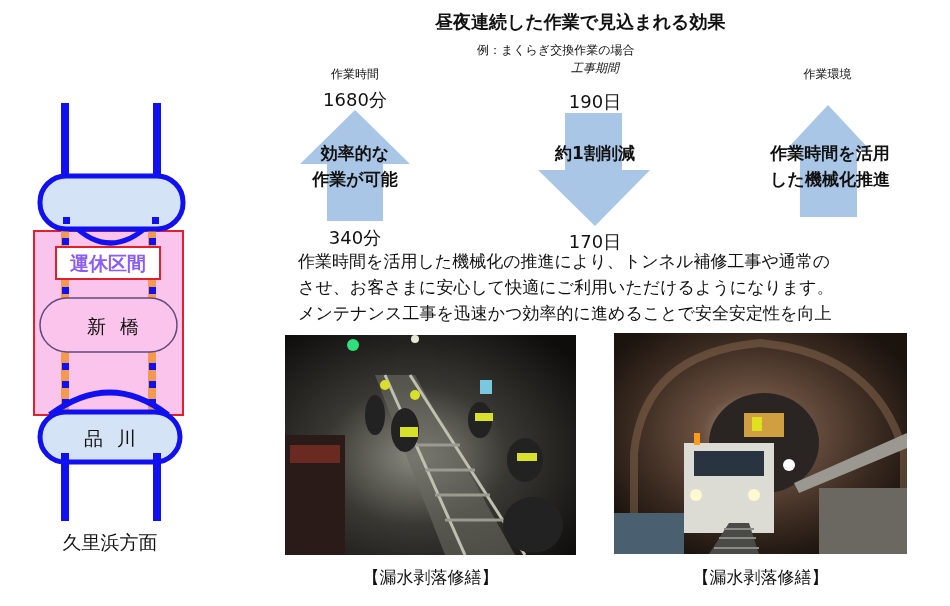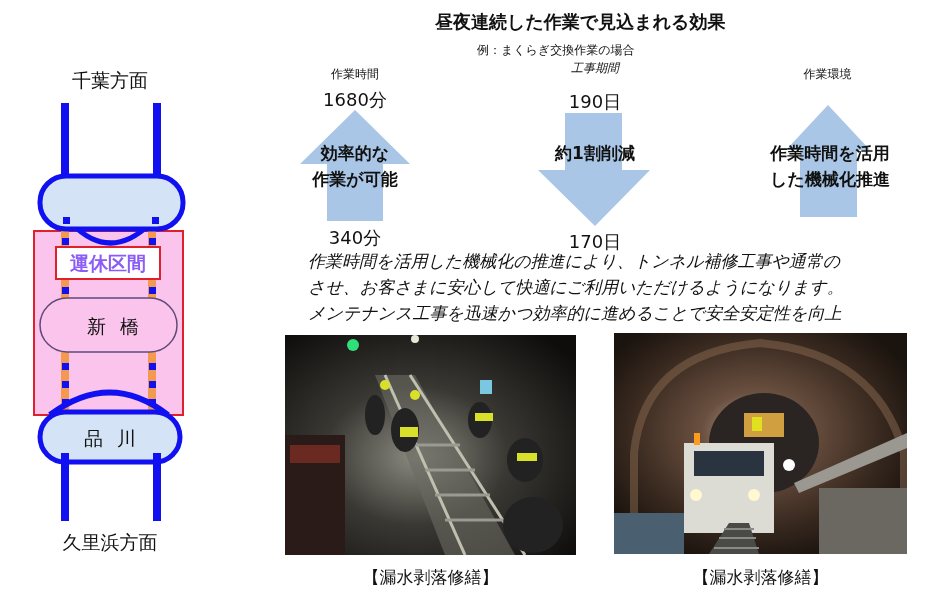--- a/index.html
+++ b/index.html
@@ -19,21 +19,20 @@
   .metric-val   { font-size:18px; text-align:center; }
   .arrow-text { font-size:17px; font-weight:bold; text-align:center; line-height:26px; }
   .body-text { font-size:17px; line-height:26px; }
   .photo { position:absolute; overflow:hidden; }
   .caption { font-size:17px; text-align:center; }
 </style>
 </head>
 <body>
 
 <div class="diagram">
-  <div class="dir-label txt" style="left:10px; top:68px;">千葉方面</div>
 
   <svg class="abs" style="left:0; top:0;" width="230" height="606">
 
     <rect x="34" y="231" width="149" height="184" fill="#fac4ec" stroke="#e0202a" stroke-width="2"></rect>
 
     <rect x="61" y="103" width="8" height="72" fill="#1010f0"></rect>
     <rect x="153" y="103" width="8" height="72" fill="#1010f0"></rect>
 
     <rect x="61" y="226" width="8" height="186" fill="#f49a50"></rect>
     <rect x="148" y="226" width="8" height="186" fill="#f49a50"></rect>
@@ -98,21 +97,21 @@
 <div class="abs metric-val txt" style="left:540px; top:90px; width:110px;">190日</div>
 <div class="abs arrow-text txt" style="left:530px; top:140px; width:130px;">約1割削減</div>
 <div class="abs metric-val txt" style="left:540px; top:230px; width:110px;">170日</div>
 
 <div class="abs metric-label txt" style="left:770px; top:66px; width:115px;">作業環境</div>
 <div class="abs arrow-text txt" style="left:760px; top:140px; width:140px;">
   <div>作業時間を活用</div>
   <div>した機械化推進</div>
 </div>
 
-<div class="abs body-text" style="left:308px; top:248px; width:620px;font-style:italic;">
+<div class="abs body-text" style="left:298px; top:248px; width:620px;">
   <div class="txt">作業時間を活用した機械化の推進により、トンネル補修工事や通常の</div>
   <div class="txt">させ、お客さまに安心して快適にご利用いただけるようになります。</div>
   <div class="txt">メンテナンス工事を迅速かつ効率的に進めることで安全安定性を向上</div>
 </div>
 
 <div class="photo" style="left:285px; top:335px; width:291px; height:220px;">
   <svg width="291" height="220">
     <defs>
       <radialGradient id="g1" cx="45%" cy="55%" r="70%">
         <stop offset="0%" stop-color="#8a8a80"></stop>

